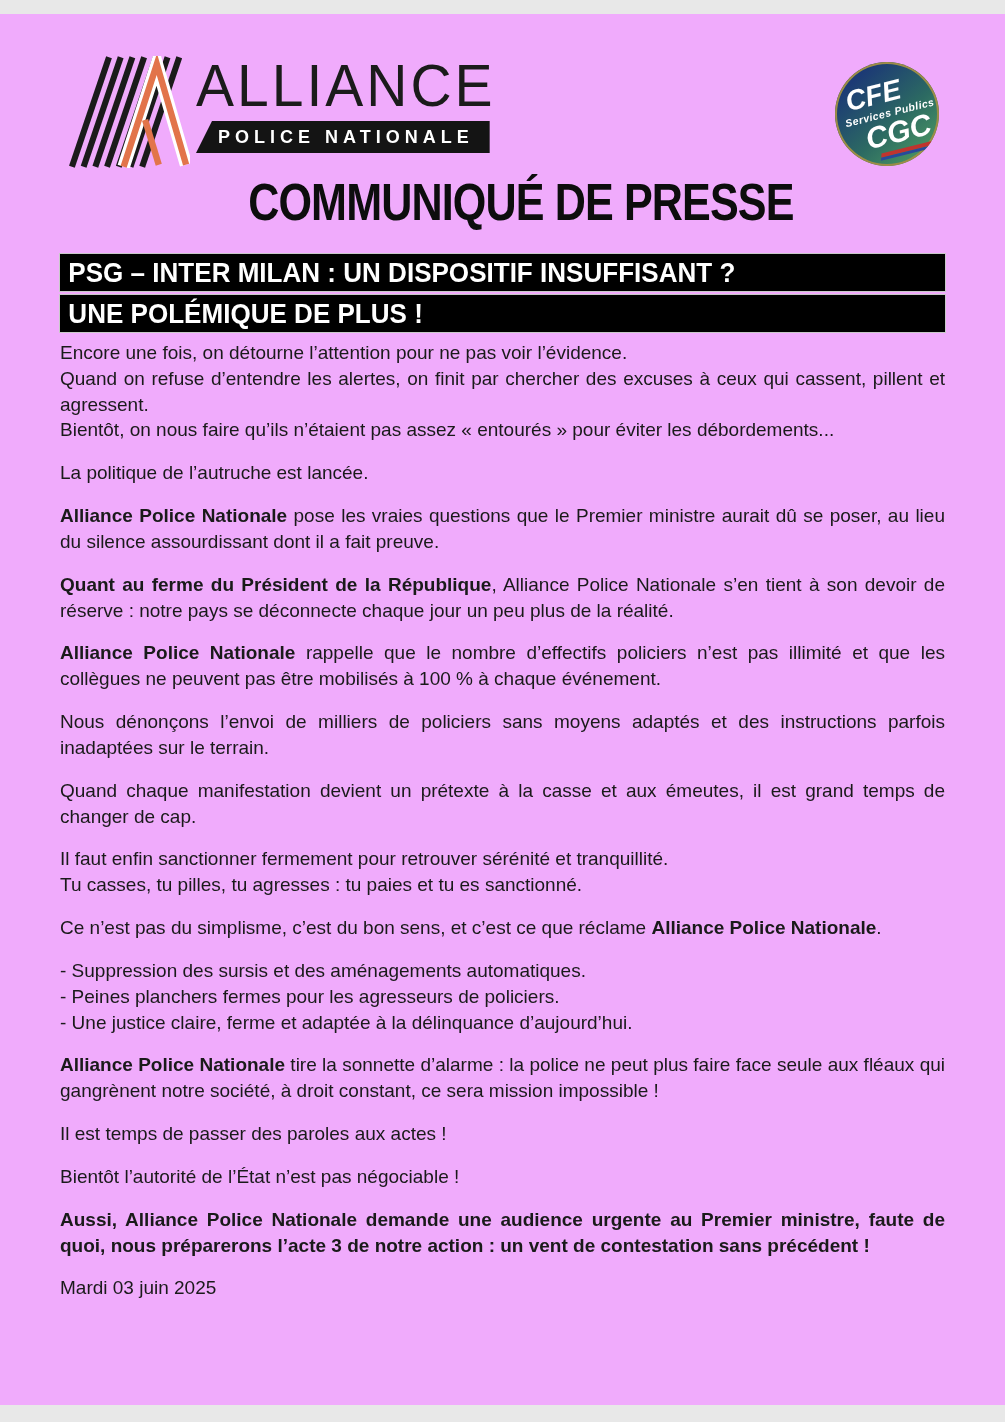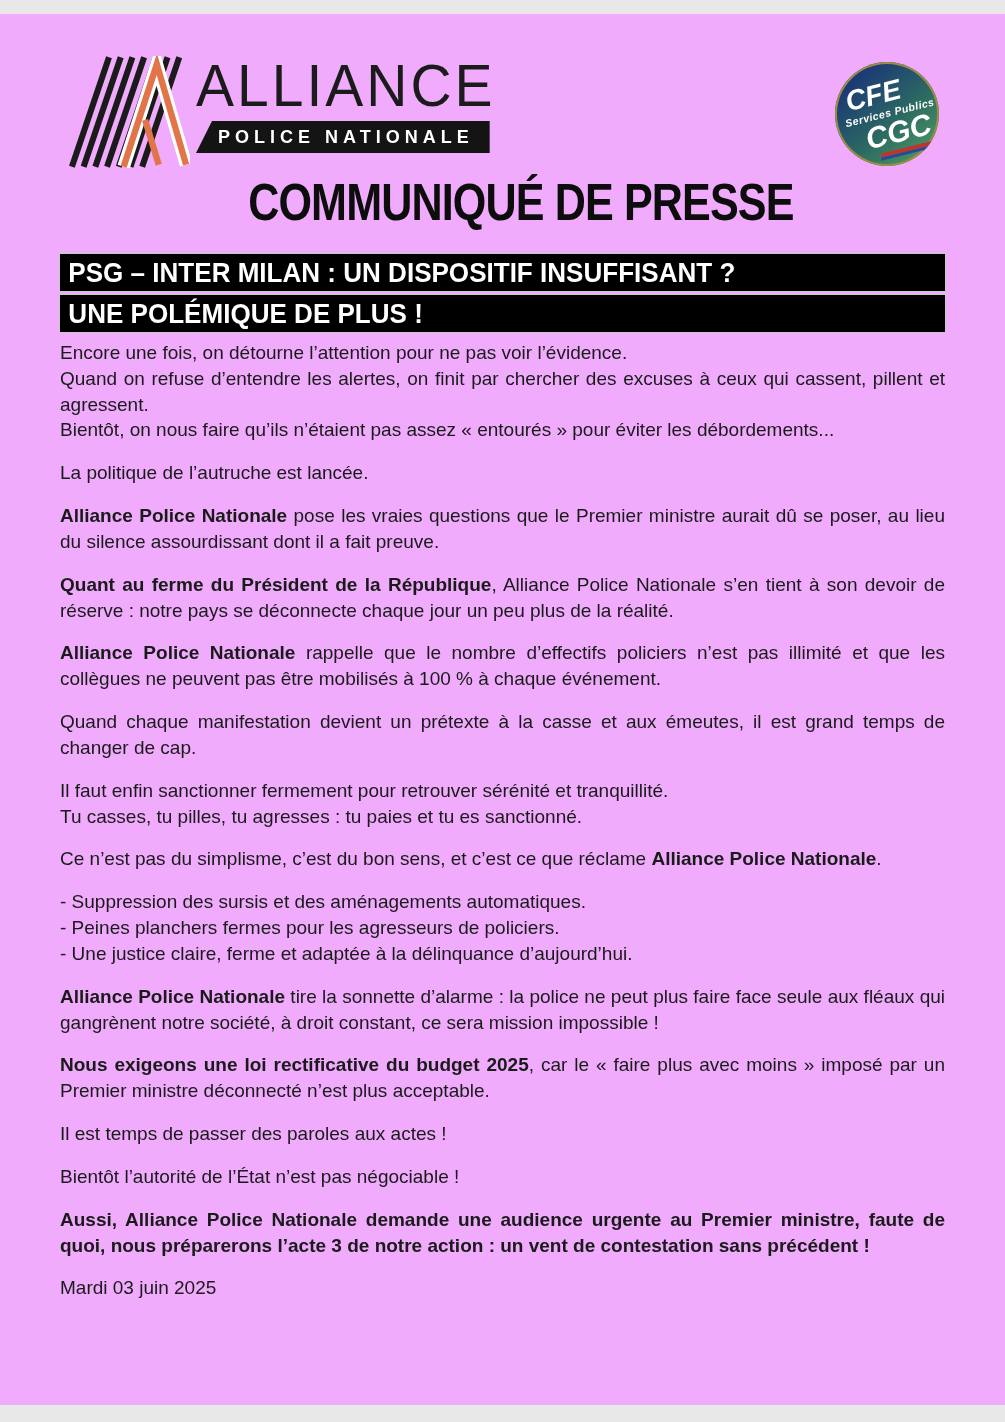--- a/index.html
+++ b/index.html
@@ -187,28 +187,28 @@
 
   <div class="body-copy">
 
   <p class="tight"><span>Encore une fois, on détourne l’attention pour ne pas voir l’évidence.</span></p>
       <p class="tight"><span>Quand on refuse d’entendre les alertes, on finit par chercher des excuses à ceux qui cassent, pillent et agressent.</span></p>
       <p class="para"><span>Bientôt, on nous faire qu’ils n’étaient pas assez « entourés » pour éviter les débordements...</span></p>
       <p class="para"><span>La politique de l’autruche est lancée.</span></p>
       <p class="para"><span class="b">Alliance Police Nationale</span><span> pose les vraies questions que le Premier ministre aurait dû se poser, au lieu du silence assourdissant dont il a fait preuve.</span></p>
       <p class="para"><span class="b">Quant au ferme du Président de la République</span><span>, Alliance Police Nationale s’en tient à son devoir de réserve : notre pays se déconnecte chaque jour un peu plus de la réalité.</span></p>
       <p class="para"><span class="b">Alliance Police Nationale</span><span> rappelle que le nombre d’effectifs policiers n’est pas illimité et que les collègues ne peuvent pas être mobilisés à 100 % à chaque événement.</span></p>
+      <p class="para"><span>Nous dénonçons l’envoi de milliers de policiers sans moyens adaptés et des instructions parfois inadaptées sur le terrain.</span></p>
       <p class="para"><span>Quand chaque manifestation devient un prétexte à la casse et aux émeutes, il est grand temps de changer de cap.</span></p>
       <p class="tight"><span>Il faut enfin sanctionner fermement pour retrouver sérénité et tranquillité.</span></p>
       <p class="para"><span>Tu casses, tu pilles, tu agresses : tu paies et tu es sanctionné.</span></p>
       <p class="para"><span>Ce n’est pas du simplisme, c’est du bon sens, et c’est ce que réclame </span><span class="b">Alliance Police Nationale</span><span>.</span></p>
       <p class="tight"><span>- Suppression des sursis et des aménagements automatiques.</span></p>
       <p class="tight"><span>- Peines planchers fermes pour les agresseurs de policiers.</span></p>
       <p class="para"><span>- Une justice claire, ferme et adaptée à la délinquance d’aujourd’hui.</span></p>
       <p class="para"><span class="b">Alliance Police Nationale</span><span> tire la sonnette d’alarme : la police ne peut plus faire face seule aux fléaux qui gangrènent notre société, à droit constant, ce sera mission impossible !</span></p>
-      <p class="para"><span class="b">Nous exigeons une loi rectificative du budget 2025</span><span>, car le « faire plus avec moins » imposé par un Premier ministre déconnecté n’est plus acceptable.</span></p>
       <p class="para"><span>Il est temps de passer des paroles aux actes !</span></p>
       <p class="para"><span>Bientôt l’autorité de l’État n’est pas négociable !</span></p>
       <p class="para"><span class="b">Aussi, Alliance Police Nationale demande une audience urgente au Premier ministre, faute de quoi, nous préparerons l’acte 3 de notre action : un vent de contestation sans précédent !</span></p>
       <div class="doc-date">Mardi 03 juin 2025</div>
     </div>
 
 </div>
 
 </body></html>

